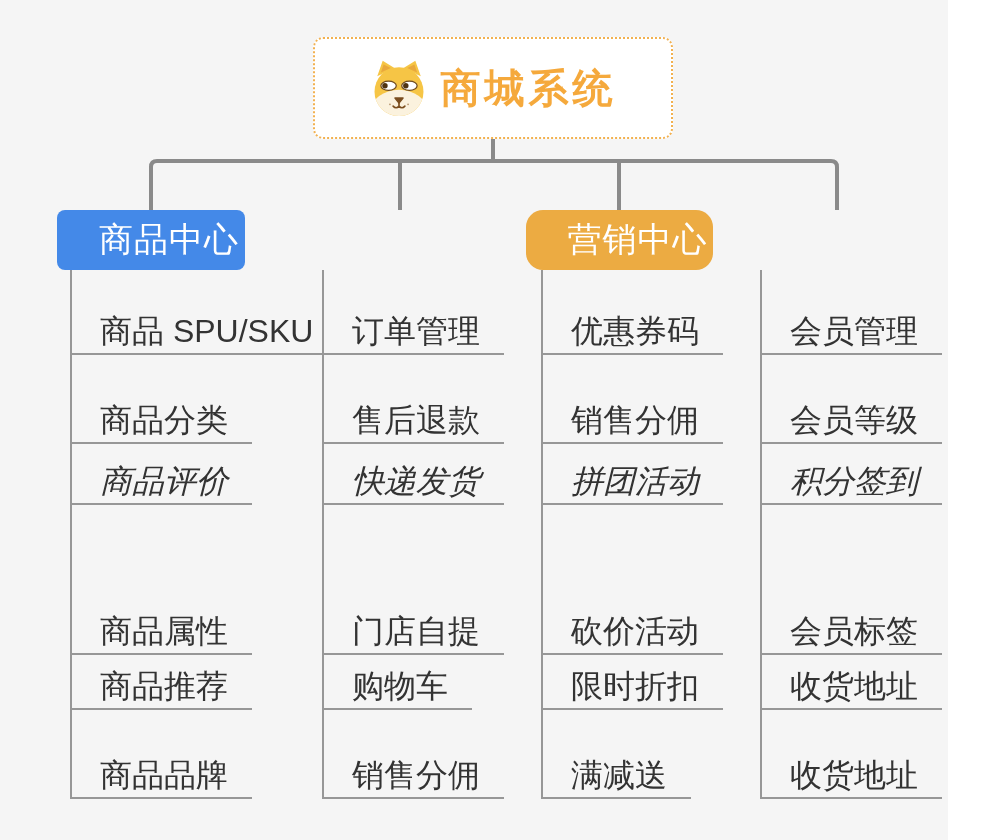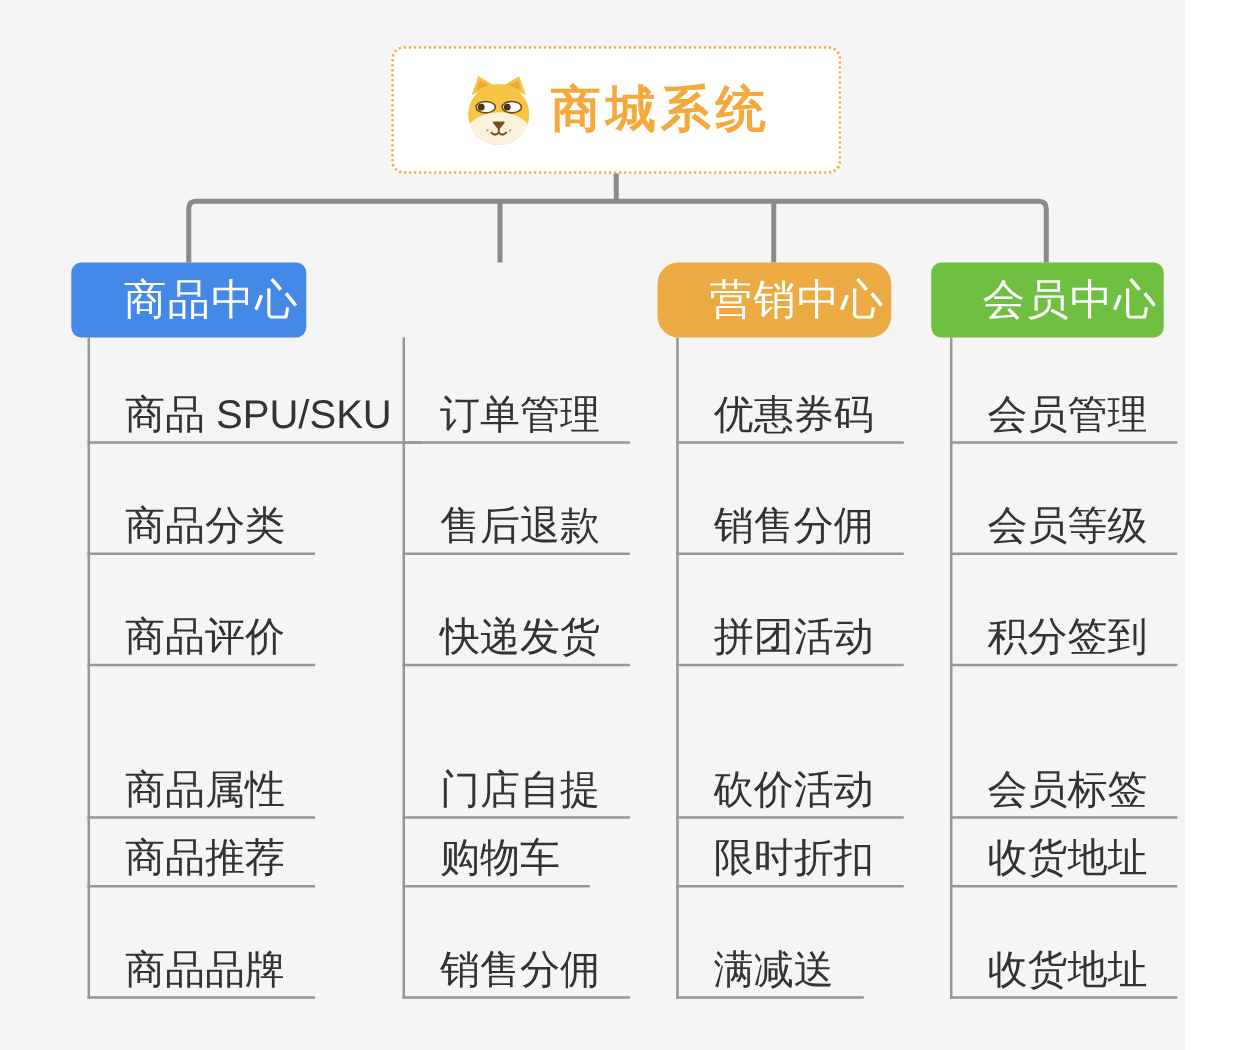--- a/index.html
+++ b/index.html
@@ -52,21 +52,21 @@
   .leaf{
     position:absolute;left:0;
     white-space:nowrap;
     font-size:32px;color:#333333;line-height:30px;
     padding:0 24px 7px 30px;
     border-bottom:2px solid #979797;
     cursor:pointer;
   }
   .leaf:nth-child(2){top:316px;}
   .leaf:nth-child(3){top:405px;}
-  .leaf:nth-child(4){top:494px;}
+  .leaf:nth-child(4){top:466px;font-style:italic;}
   .leaf:nth-child(5){top:582px;margin-top:34px;}
   .leaf:nth-child(6){top:671px;}
   .leaf:nth-child(7){top:760px;}
 </style>
 </head>
 <body>
 
 <div class="canvas">
 
   <svg class="connectors" width="1004" height="840">
@@ -96,21 +96,20 @@
       <path d="M27.5 43 L36.5 43 L32 48.5 Z" fill="#7B4E1F" stroke="#7B4E1F" stroke-width="1.5" stroke-linejoin="round"></path>
       <path d="M32 48.5 L32 52 M25.5 52 Q28.75 55.5 32 52 Q35.25 55.5 38.5 52" stroke="#7B4E1F" stroke-width="1.8" fill="none" stroke-linecap="round"></path>
       <circle cx="22" cy="50" r="1" fill="#8A5A28" opacity="0.6"></circle>
       <circle cx="42" cy="50" r="1" fill="#8A5A28" opacity="0.6"></circle>
     </svg>
     <span class="root-title">商城系统</span>
   </div>
 
   <div class="branch-box b0" style="background: rgb(68, 137, 232);">商品中心</div>
   <div class="branch-box b2" style="background: rgb(236, 171, 66); border-radius: 17px;">营销中心</div>
-  <div class="branch-box b3" style="background: rgb(111, 191, 64);">会员中心</div>
 
   <div class="column col0">
     <div class="stem"></div>
     <div class="leaf">商品 SPU/SKU</div>
     <div class="leaf">商品分类</div>
     <div class="leaf">商品评价</div>
     <div class="leaf">商品属性</div>
     <div class="leaf">商品推荐</div>
     <div class="leaf">商品品牌</div>
   </div>

